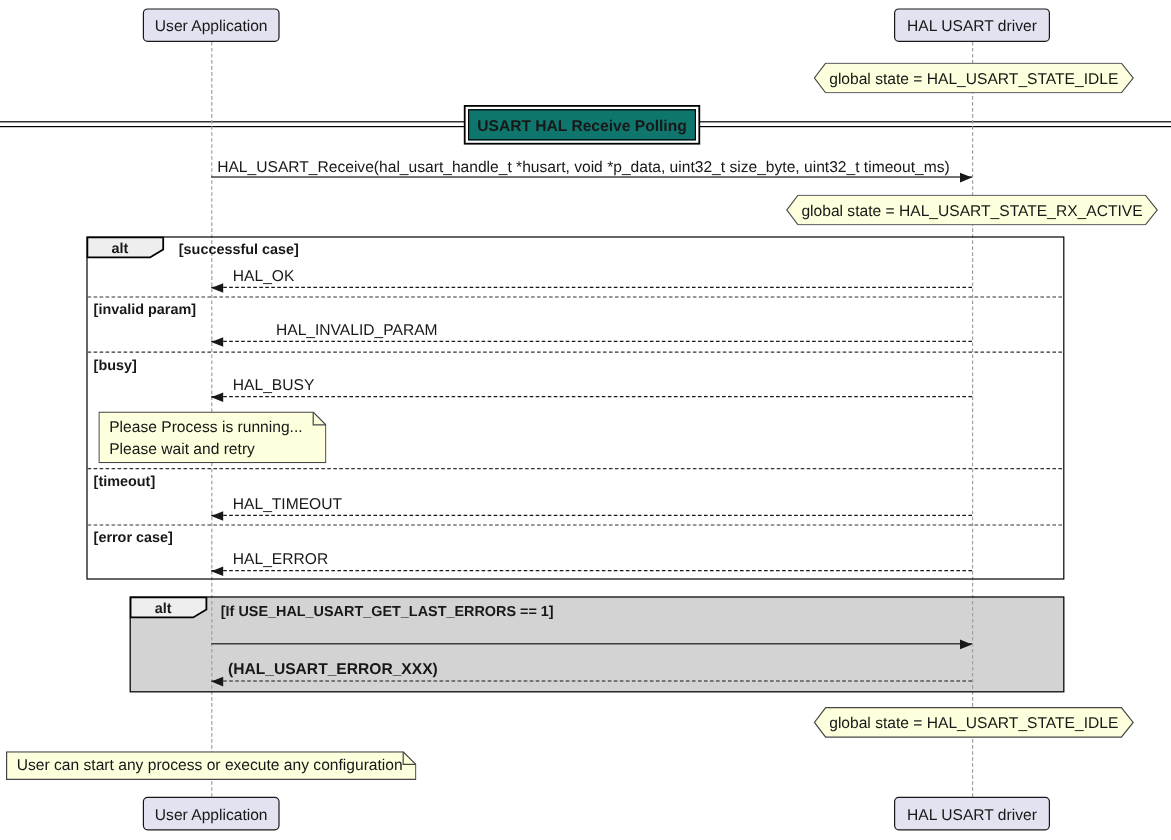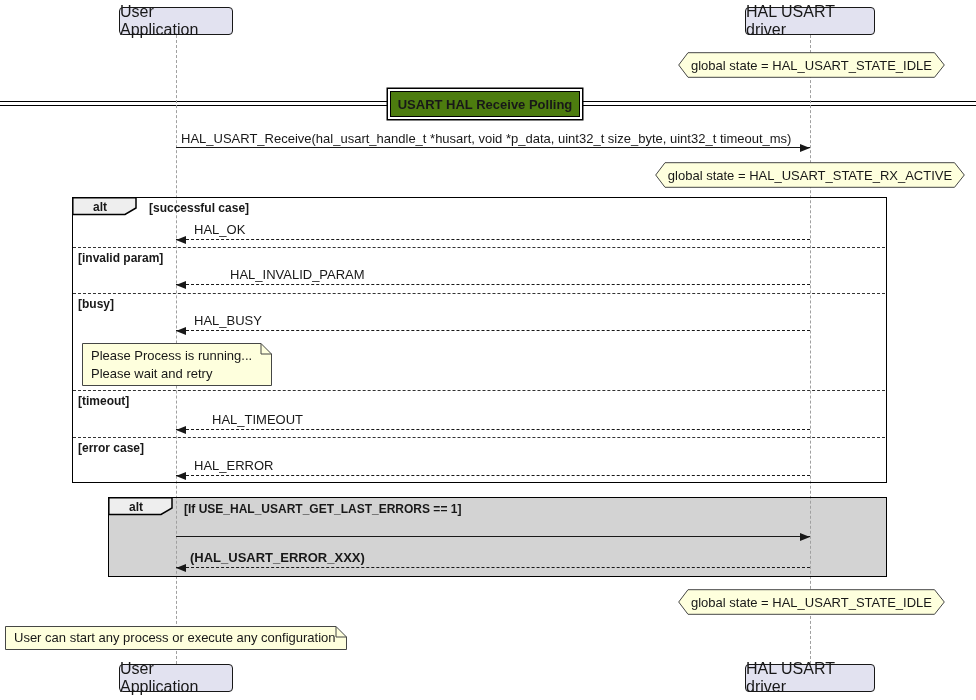--- a/index.html
+++ b/index.html
@@ -4,34 +4,34 @@
 <style>
   html,body{margin:0;padding:0;background:#ffffff;}
   .canvas{
     position:relative;width:976px;height:700px;background:#ffffff;
     font-family:"Liberation Sans",sans-serif;color:#181818;overflow:hidden;
   }
   
   .participant{
     position:absolute;height:28px;background:#E2E2F0;border:1.5px solid #181818;
     border-radius:4px;display:flex;align-items:center;justify-content:center;
-    font-size:16px;box-sizing:border-box;
+    font-size:13px;box-sizing:border-box;
   }
   
   .lifeline{position:absolute;width:0;border-left:1px dashed #A0A0A0;}
   
   .hexnote{position:absolute;}
   .hexnote span{
     position:absolute;left:0;top:0;width:100%;height:100%;
     display:flex;align-items:center;justify-content:center;font-size:13px;
   }
   
   .divline{position:absolute;left:0;width:976px;height:1.5px;background:#000;}
   .divider-box{
-    position:absolute;background:#4d7c0f;border:1px solid #000;
+    position:absolute;background:#0f766e;border:1px solid #000;
     box-shadow:0 0 0 2px #ffffff,0 0 0 3.5px #000;
     display:flex;align-items:center;justify-content:center;
     font-size:13px;font-weight:bold;box-sizing:border-box;
   }
   
   .msg-label{position:absolute;font-size:13px;white-space:nowrap;}
   .msg-line{position:absolute;height:0;border-top:1.3px solid #181818;}
   .msg-line.dashed{border-top-style:dashed;}
   .ah-r{position:absolute;width:0;height:0;border-left:10px solid #181818;
         border-top:4.5px solid transparent;border-bottom:4.5px solid transparent;}
@@ -122,21 +122,21 @@
 
   <div class="note" style="left:82px;top:343px;width:190px;height:43px;">
     <svg width="190" height="43">
       <path d="M0.5,0.5 H179 L189.5,11 V42.5 H0.5 Z" fill="#FEFFDD" stroke="#454645" stroke-width="1"></path>
       <path d="M179,0.5 V11 H189.5" fill="none" stroke="#454645" stroke-width="1"></path>
     </svg>
     <span class="note-line" style="left:9px;top:5px;">Please Process is running...</span>
     <span class="note-line" style="left:9px;top:23px;">Please wait and retry</span>
   </div>
 
-  <div class="msg-label" style="left:212px;top:412px;">HAL_TIMEOUT</div>
+  <div class="msg-label" style="left:194px;top:412px;">HAL_TIMEOUT</div>
   <div class="msg-line dashed" style="left:176px;top:429px;width:634px;"></div>
   <div class="ah-l" style="left:176px;top:425.5px;"></div>
 
   <div class="msg-label" style="left:194px;top:458px;">HAL_ERROR</div>
   <div class="msg-line dashed" style="left:176px;top:475px;width:634px;"></div>
   <div class="ah-l" style="left:176px;top:471.5px;"></div>
 
   <div class="frame" style="left:108px;top:497px;width:779px;height:80px;">
     <svg class="pent" width="66" height="19">
       <path d="M0.8,0.8 H64 V11 L53,17.5 H0.8 Z" fill="#EEEEEE" stroke="#000" stroke-width="1.5"></path>

